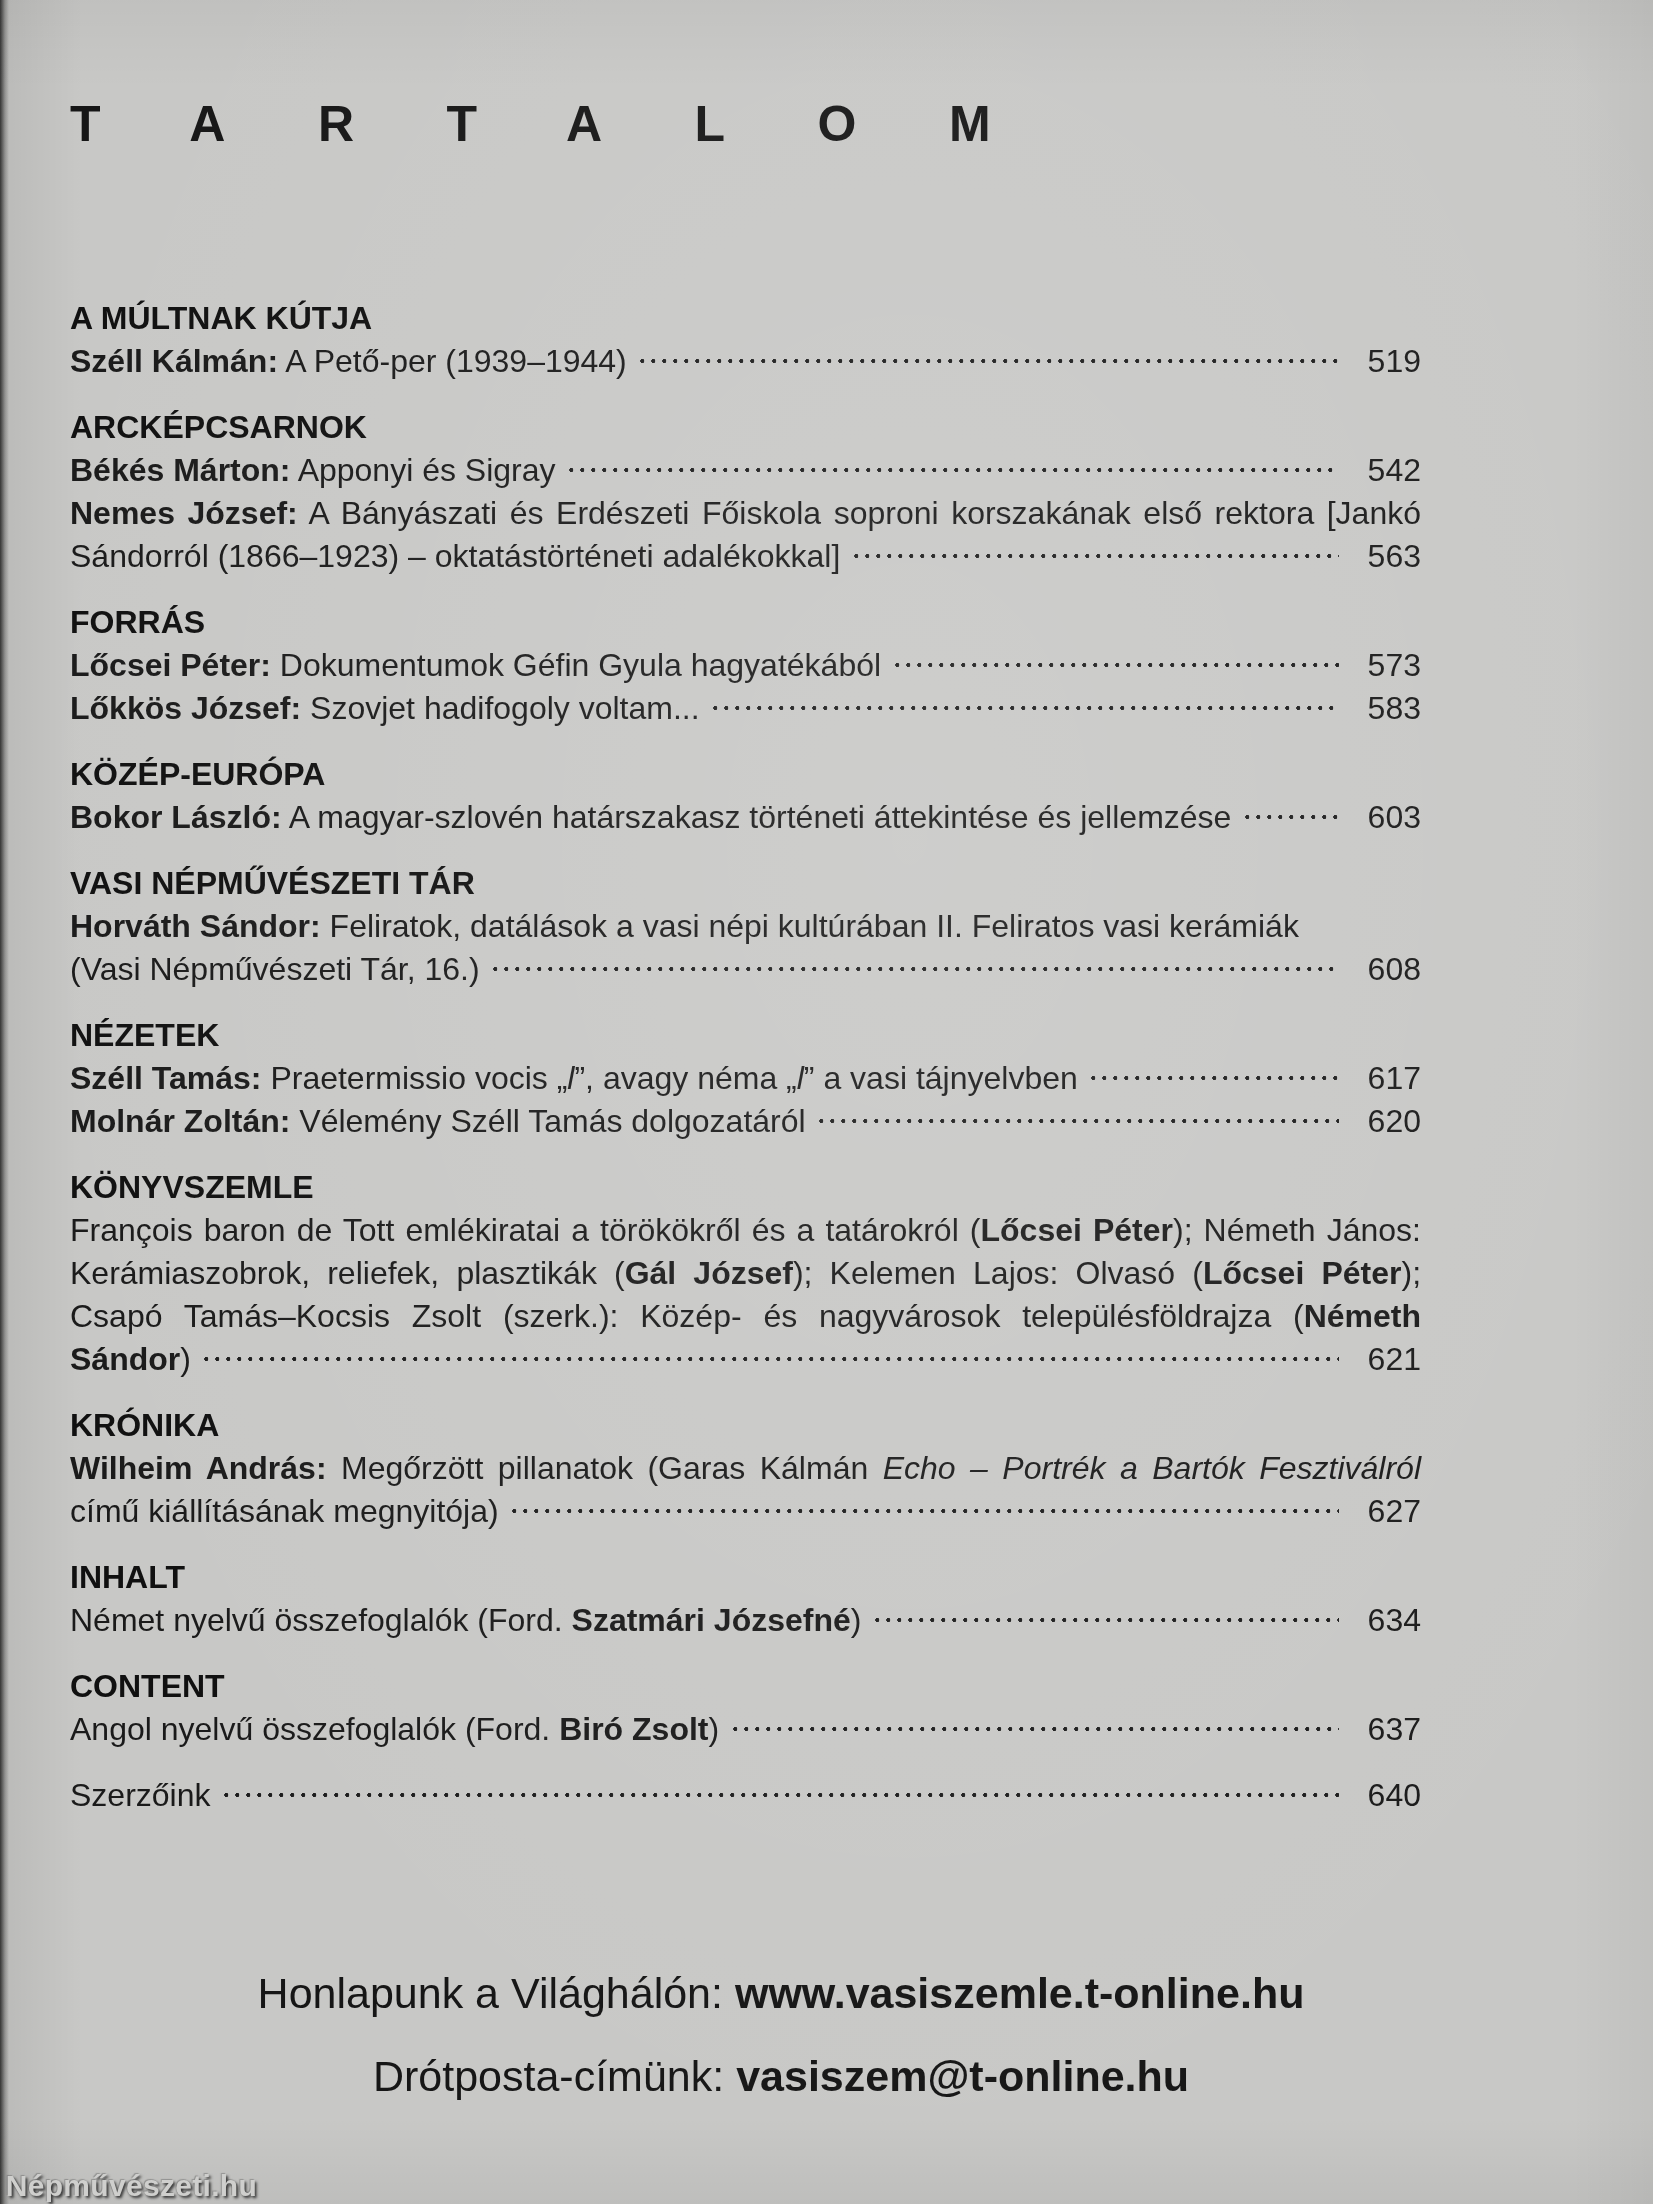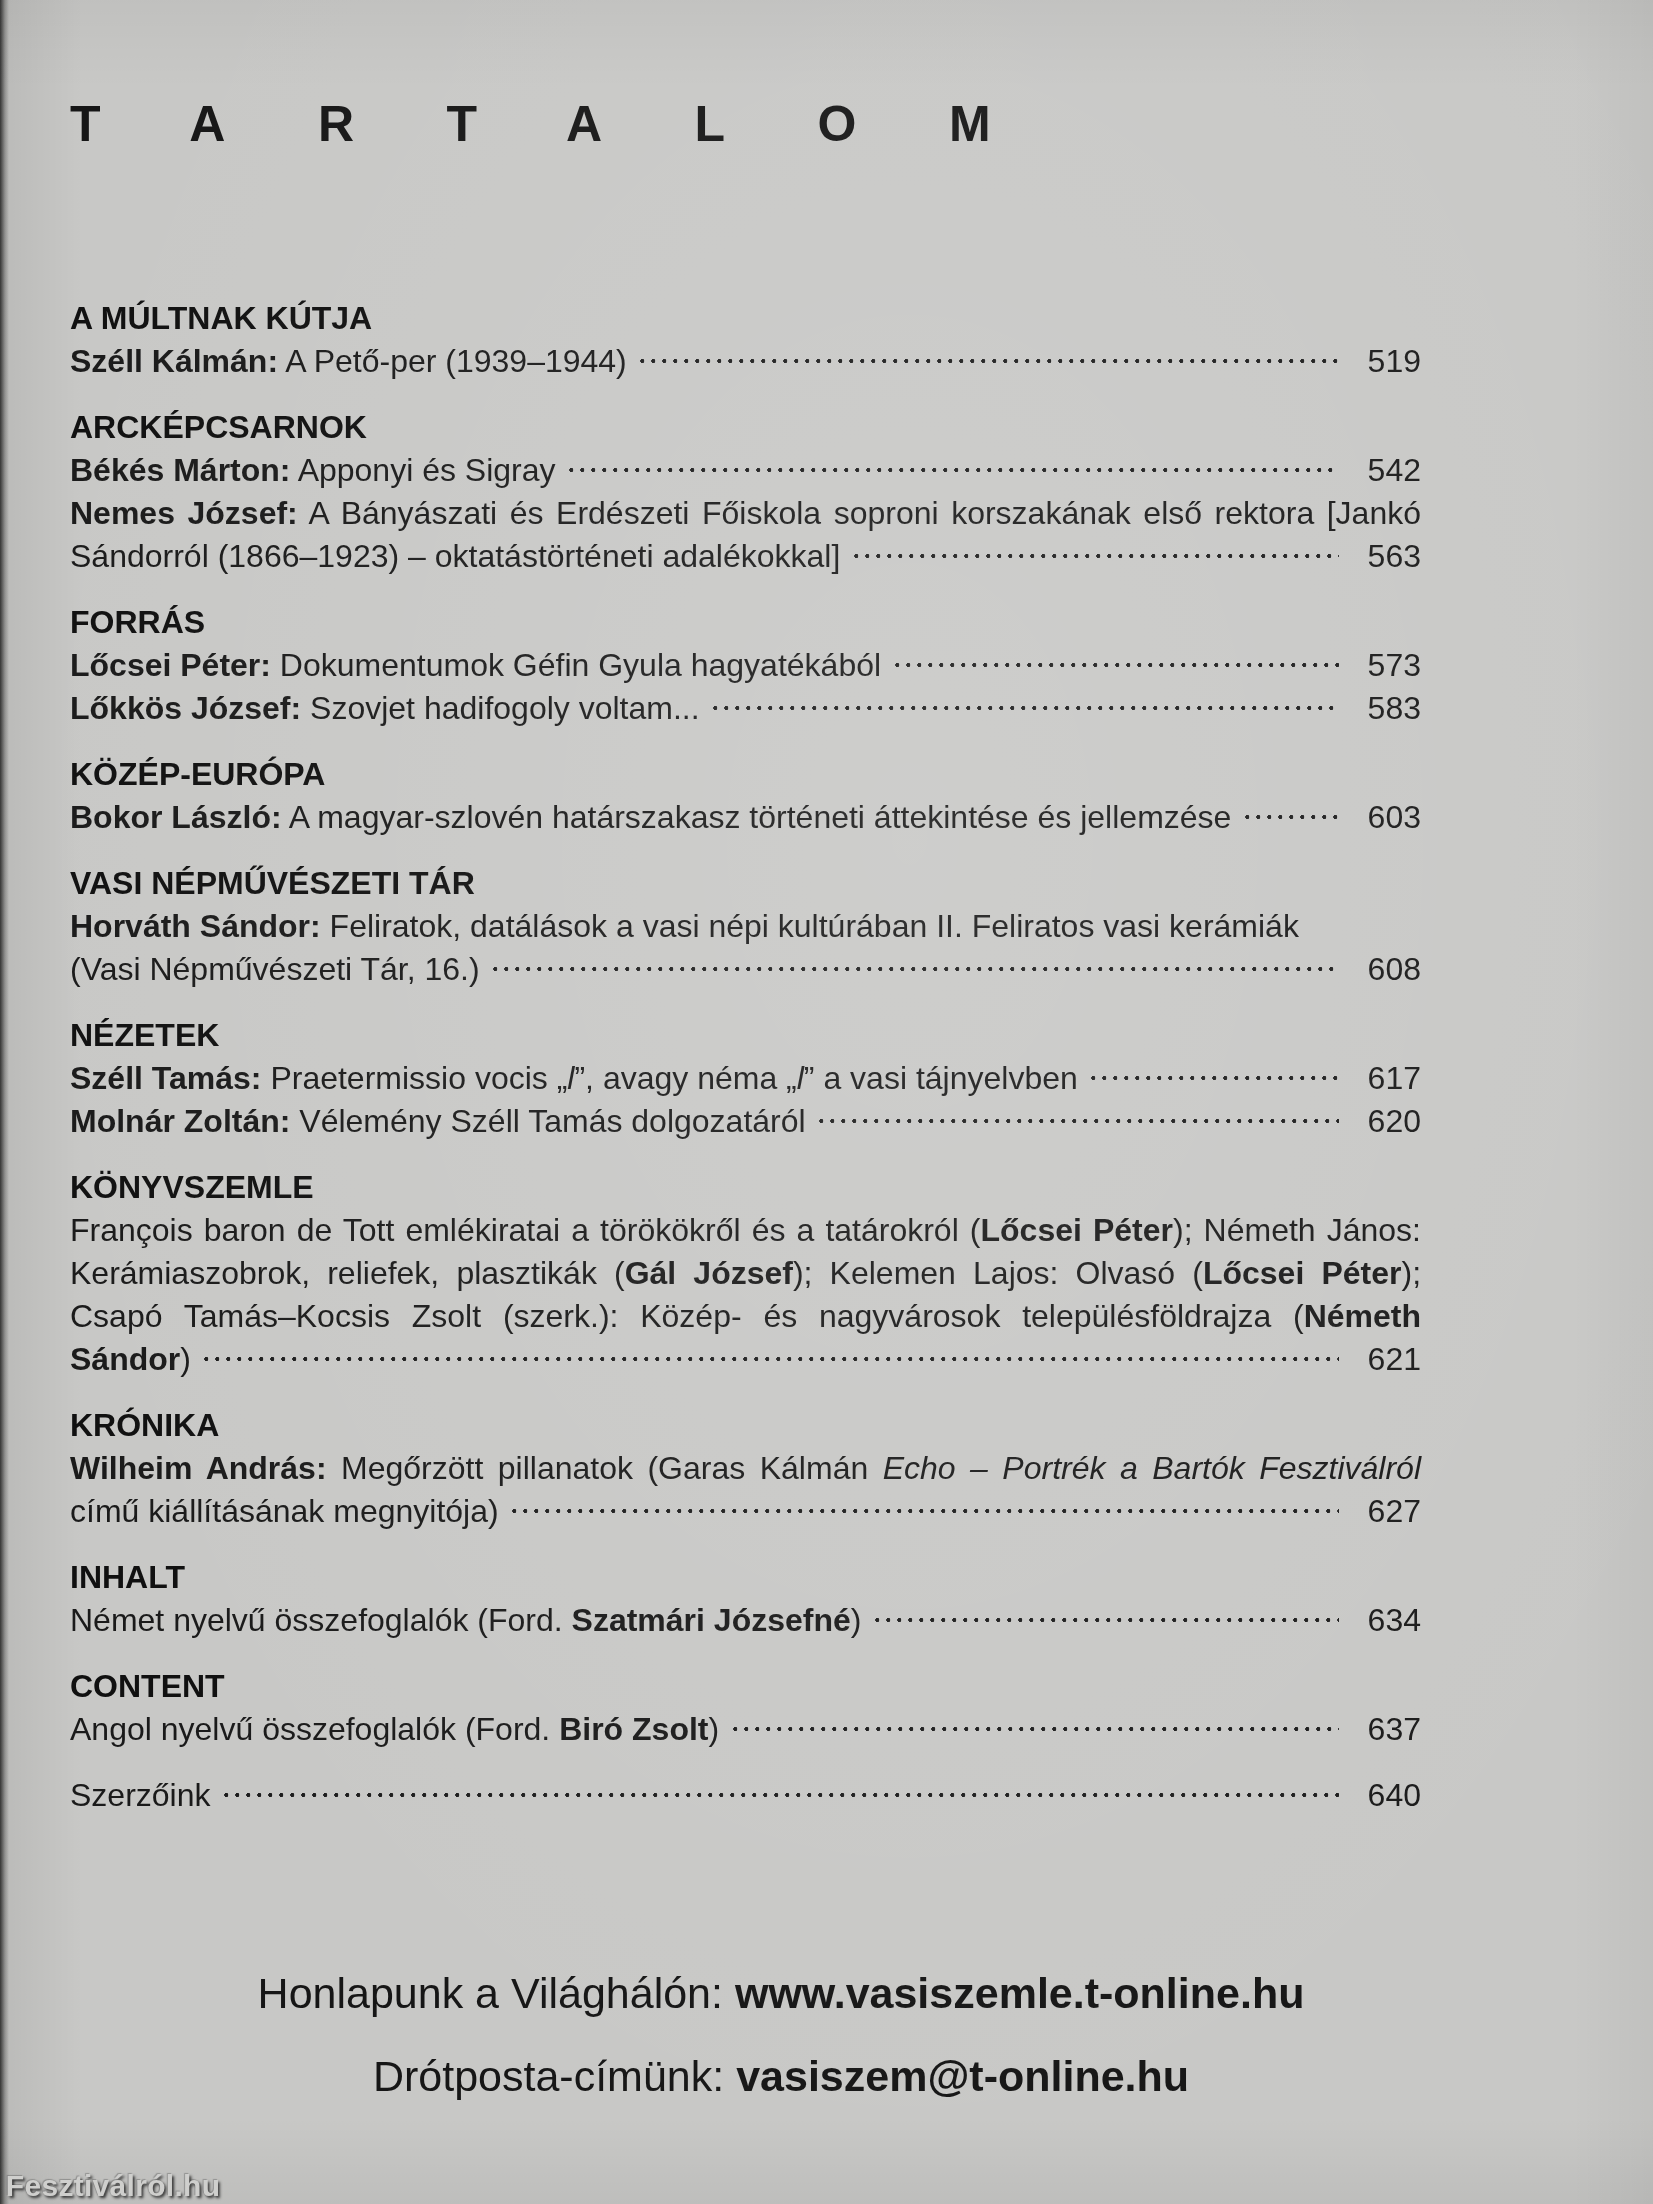--- a/index.html
+++ b/index.html
@@ -257,14 +257,14 @@
     </div>
 
   </div>
 </div>
 
 <div class="footer">
   <div class="fline"><span>Honlapunk a Világhálón: </span><span class="b">www.vasiszemle.t-online.hu</span></div>
   <div class="fline"><span>Drótposta-címünk: </span><span class="b">vasiszem@t-online.hu</span></div>
 </div>
 
-<div class="watermark">Fesztiválról.hu</div>
+<div class="watermark">Népművészeti.hu</div>
 
 
 </body></html>

